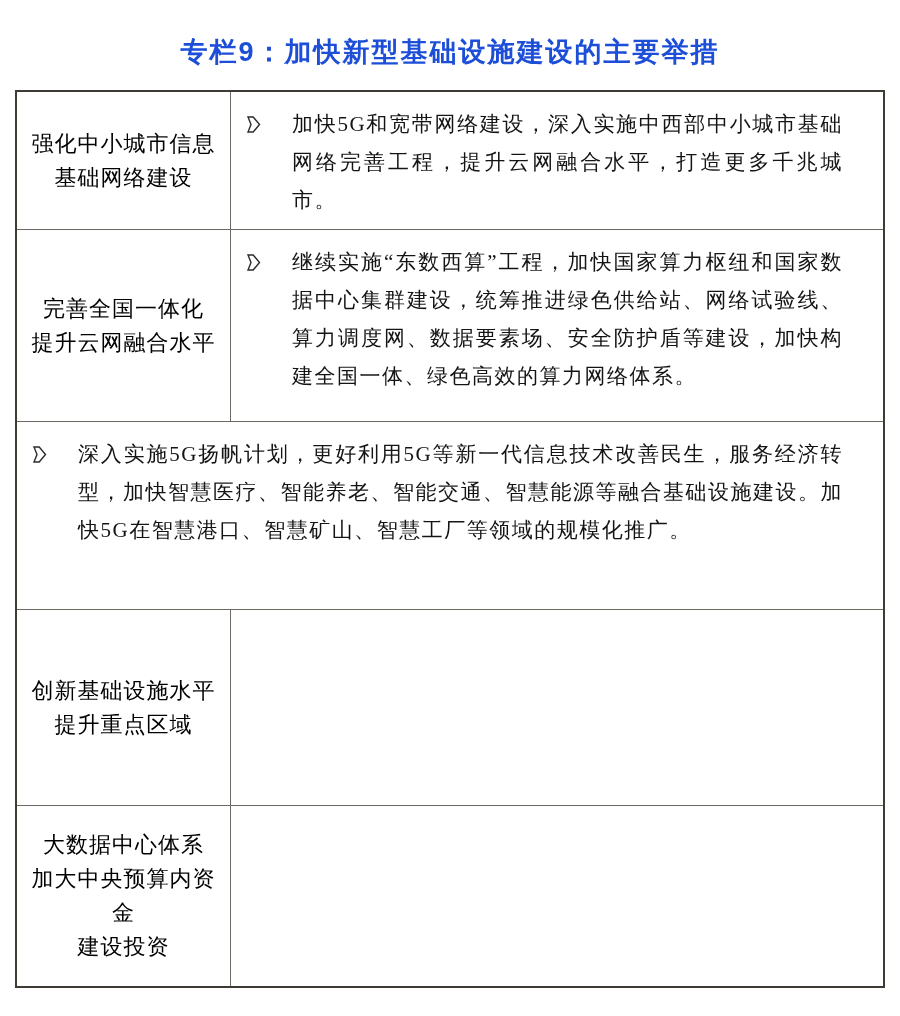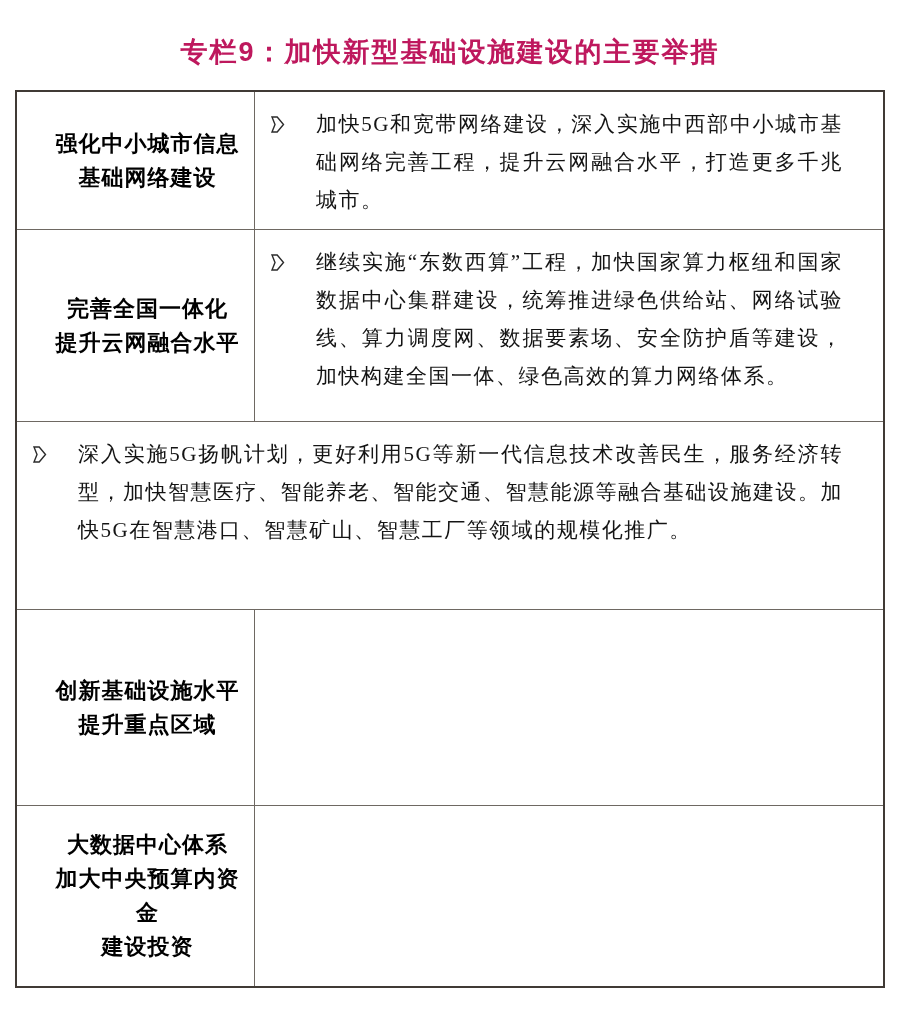--- a/index.html
+++ b/index.html
@@ -16,21 +16,21 @@
     overflow: hidden;
   }
   .page-title {
     margin: 0;
     padding-top: 34px;
     text-align: center;
     font-family: "Liberation Sans", sans-serif;
     font-weight: bold;
     font-size: 27px;
     letter-spacing: 2px;
-    color: #be185d;
+    color: #1d4ed8;
   }
   .box-table {
     position: absolute;
     left: 15px;
     top: 90px;
     width: 866px;
     border: 2px solid #403a35;
     background: #ffffff;
   }
   .box-row {
@@ -48,28 +48,27 @@
   .label-cell {
     width: 214px;
     min-width: 214px;
     border-right: 1px solid #6e6862;
     display: flex;
     flex-direction: column;
     justify-content: center;
     align-items: center;
     text-align: center;
     font-family: "Liberation Sans", sans-serif;
-    font-weight: bold;
+    font-weight: normal;
     font-size: 22px;
     line-height: 34px;
     color: #000000;
     padding: 14px 4px;
     box-sizing: border-box;
     letter-spacing: 1px;
-    margin-left: 24px;
   }
   .text-cell {
     flex: 1;
     display: flex;
     padding: 13px 40px 10px 13px;
     box-sizing: border-box;
   }
   .bullet-icon {
     width: 26px;
     min-width: 26px;

